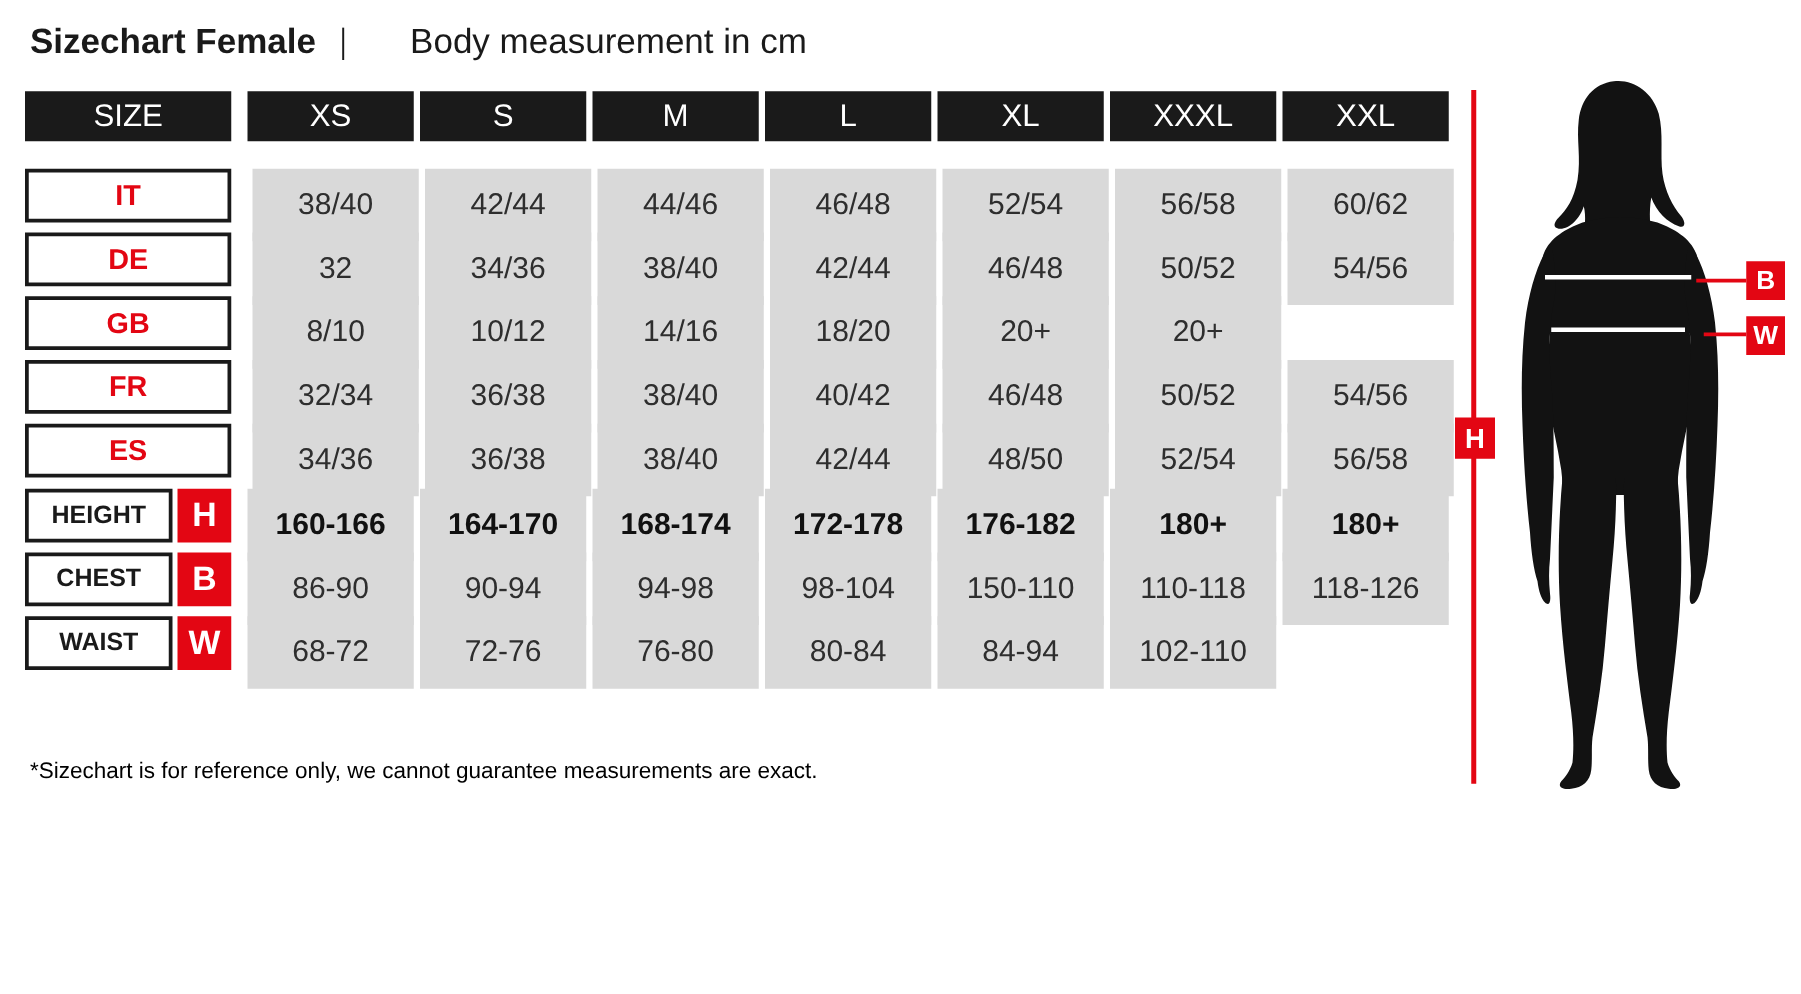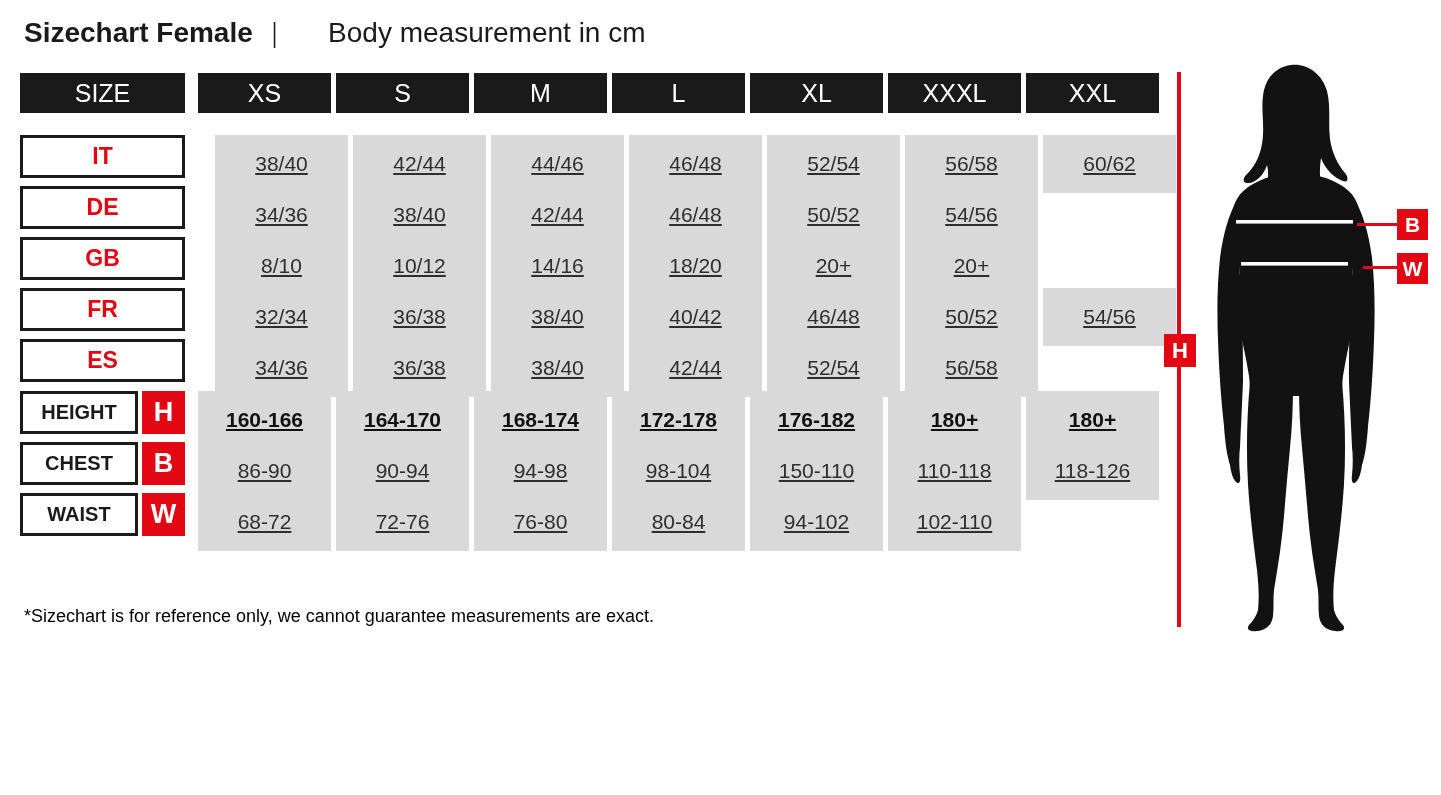--- a/index.html
+++ b/index.html
@@ -24,25 +24,25 @@
   .row{display:flex;margin-bottom:8px;height:43px;}
   .row.header-row{height:54px;}
   .row.m-first{margin-top:9px;}
   .hcell{
     width:133px;height:40px;margin-right:5px;background:var(--black);color:#fff;
     font-size:25px;display:flex;align-items:center;justify-content:center;
   }
   .hcell.label-col{width:165px;margin-right:13px;}
   .cell{
     width:133px;height:58px;margin-right:5px;background:var(--gray);color:var(--text);
-    font-size:21px;display:flex;align-items:center;justify-content:center;text-decoration:underline;
+    font-size:24px;display:flex;align-items:center;justify-content:center;
   }
   .cell.bold{font-weight:bold;color:#111;}
   .label-box{
-    width:165px;height:43px;margin-right:30px;background:#fff;border:3px solid var(--black);
+    width:165px;height:43px;margin-right:17px;background:#fff;border:3px solid var(--black);
     display:flex;align-items:center;justify-content:center;
     font-weight:bold;font-size:23px;color:var(--red);
   }
   .m-row .label-box{width:118px;margin-right:4px;font-size:20px;color:#1a1a1a;}
   .m-badge{
     width:43px;height:43px;margin-right:13px;background:var(--red);color:#fff;
     font-weight:bold;font-size:27px;display:flex;align-items:center;justify-content:center;
   }
   
   .figure-svg{position:absolute;left:1203px;top:62px;}
@@ -87,20 +87,21 @@
         <div class="cell">38/40</div>
         <div class="cell">42/44</div>
         <div class="cell">44/46</div>
         <div class="cell">46/48</div>
         <div class="cell">52/54</div>
         <div class="cell">56/58</div>
         <div class="cell">60/62</div>
       </div>
       <div class="row">
         <div class="label-box">DE</div>
+        <div class="cell">32</div>
         <div class="cell">34/36</div>
         <div class="cell">38/40</div>
         <div class="cell">42/44</div>
         <div class="cell">46/48</div>
         <div class="cell">50/52</div>
         <div class="cell">54/56</div>
       </div>
       <div class="row">
         <div class="label-box">GB</div>
         <div class="cell">8/10</div>
@@ -119,20 +120,21 @@
         <div class="cell">46/48</div>
         <div class="cell">50/52</div>
         <div class="cell">54/56</div>
       </div>
       <div class="row">
         <div class="label-box">ES</div>
         <div class="cell">34/36</div>
         <div class="cell">36/38</div>
         <div class="cell">38/40</div>
         <div class="cell">42/44</div>
+        <div class="cell">48/50</div>
         <div class="cell">52/54</div>
         <div class="cell">56/58</div>
       </div>
       <div class="row m-row m-first">
         <div class="label-box">HEIGHT</div>
         <div class="m-badge">H</div>
         <div class="cell bold">160-166</div>
         <div class="cell bold">164-170</div>
         <div class="cell bold">168-174</div>
         <div class="cell bold">172-178</div>
@@ -151,21 +153,21 @@
         <div class="cell">110-118</div>
         <div class="cell">118-126</div>
       </div>
       <div class="row m-row">
         <div class="label-box">WAIST</div>
         <div class="m-badge">W</div>
         <div class="cell">68-72</div>
         <div class="cell">72-76</div>
         <div class="cell">76-80</div>
         <div class="cell">80-84</div>
-        <div class="cell">94-102</div>
+        <div class="cell">84-94</div>
         <div class="cell">102-110</div>
       </div>
     </div>
 
   <div class="measure-line-v"></div>
   <div class="fig-badge badge-h">H</div>
 
   <svg class="figure-svg" width="186" height="572" viewBox="0 0 186 572">
     <g fill="#121212">
       <path d="M88 3 C72 5,62 17,60 34 C58 50,62 64,59 82 C56 98,50 106,44 112 C40 116,39 120,44 121 C52 122,61 113,64 103 C66 111,65 121,63 130 C75 124,105 124,119 130 C117 120,116 108,118 96 C122 107,131 116,140 119 C145 121,146 116,142 111 C135 103,129 91,127 77 C125 61,128 45,124 29 C119 11,103 1,88 3 Z"></path>

